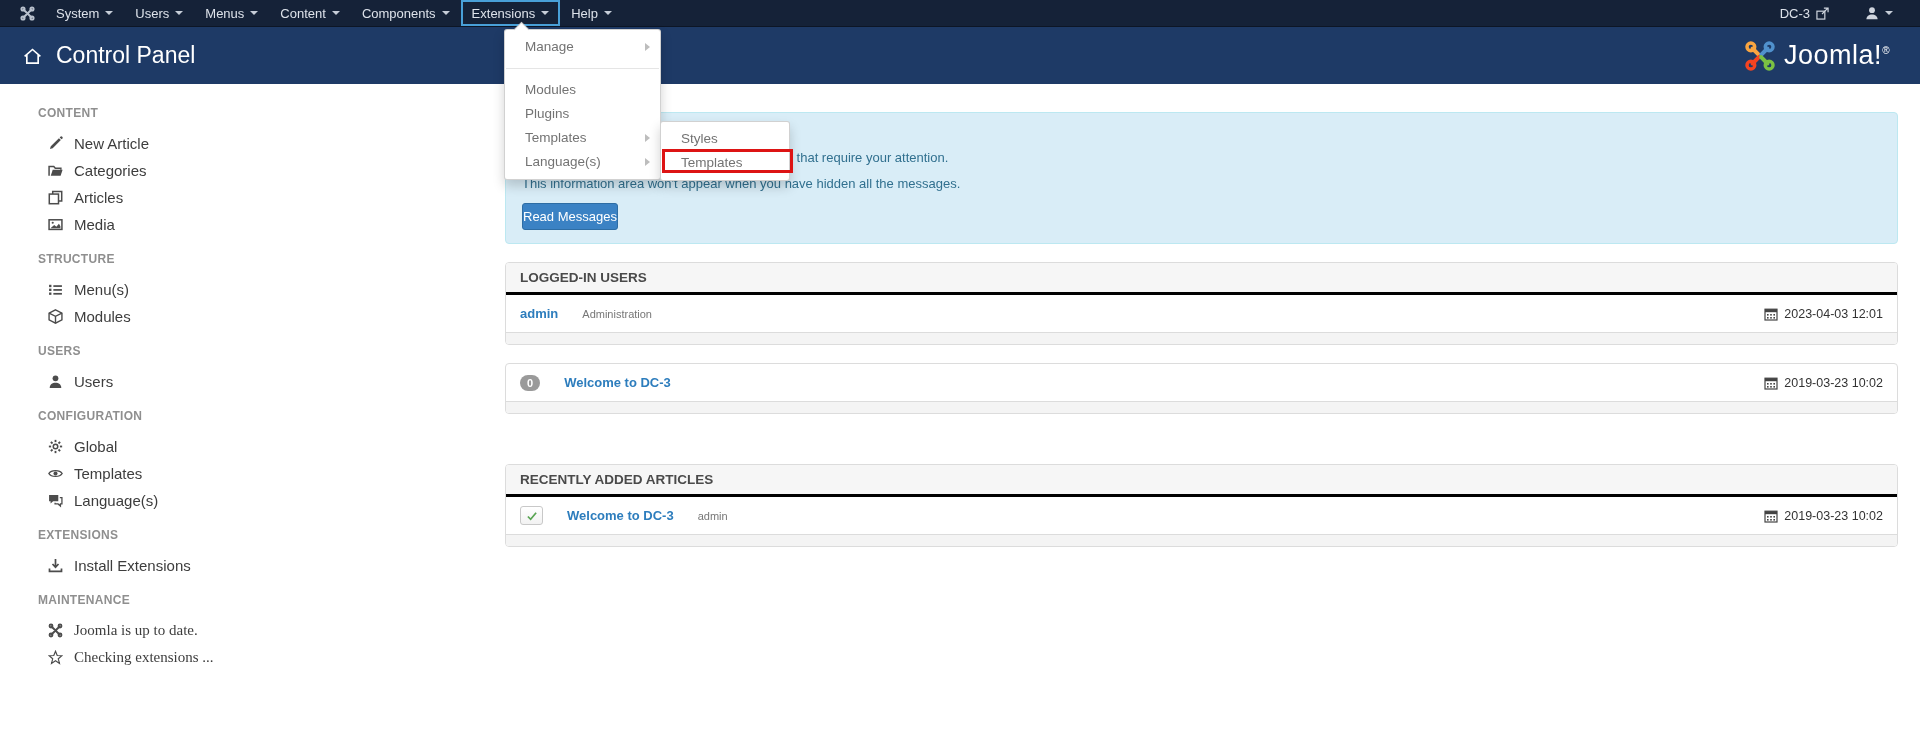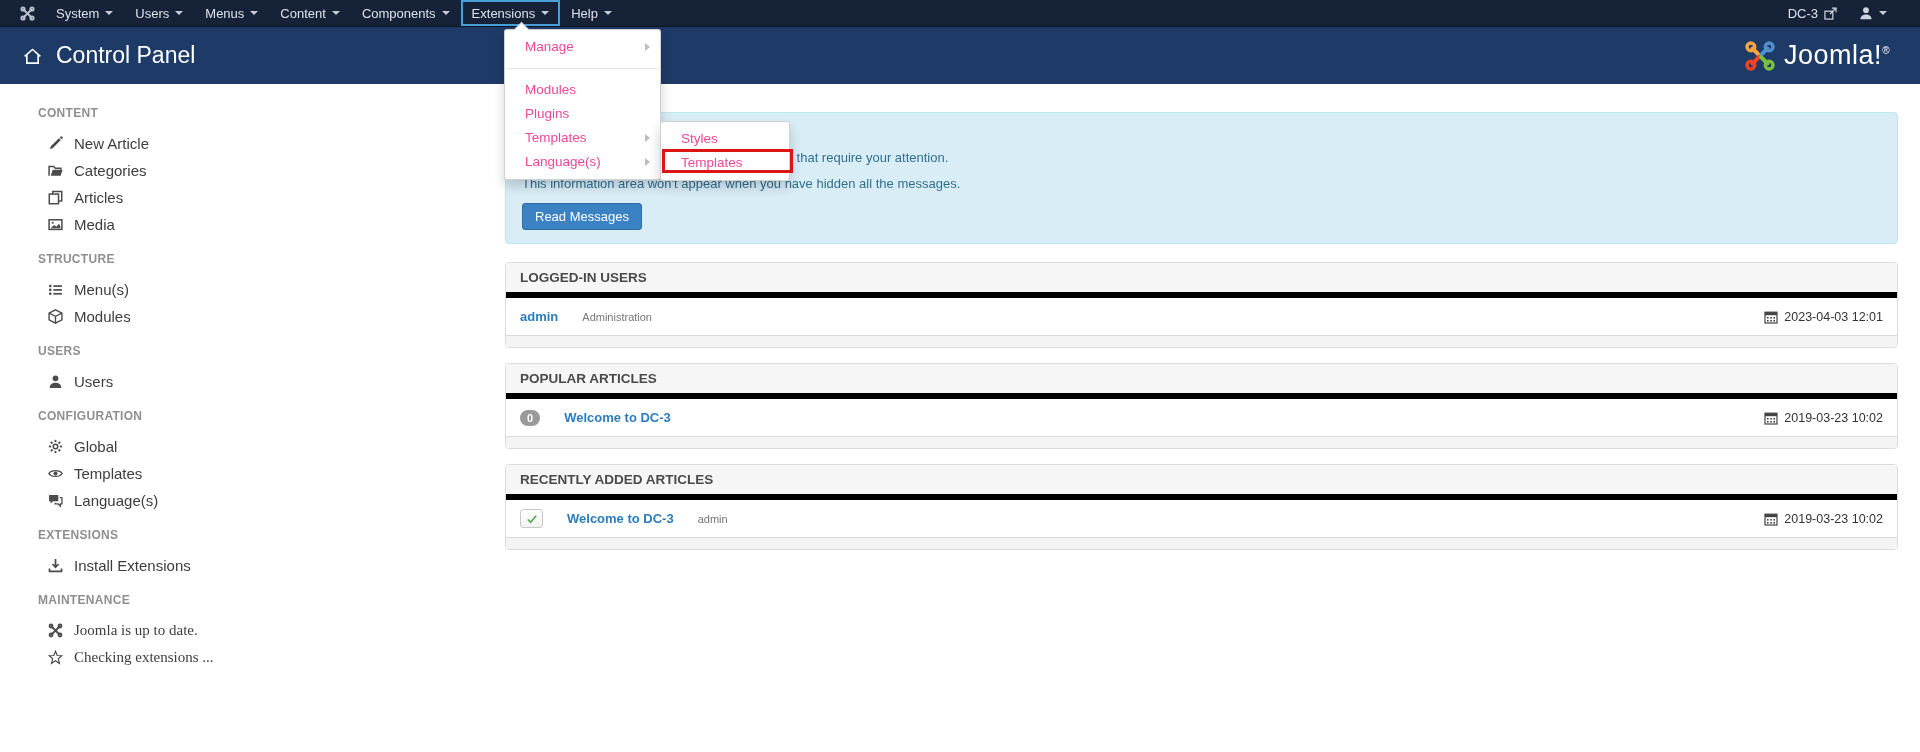--- a/index.html
+++ b/index.html
@@ -11,21 +11,21 @@
   .topbar { position:absolute; left:0; top:0; width:1920px; height:27px;
             background:#152238; display:flex; align-items:center; justify-content:space-between;
             border-bottom:1px solid #0d1626; z-index:60; }
   .topbar-left, .topbar-right { display:flex; align-items:center; height:100%; }
   .tb-brand { display:flex; align-items:center; padding:0 10px 0 20px; height:100%; }
   .tb-item { display:flex; align-items:center; gap:6px; padding:0 11px; height:100%;
              color:#dde2ea; font-size:13px; cursor:pointer; white-space:nowrap; }
   .tb-item.active { border:2px solid #49a0d8; padding:0 9px; }
   .caret-down { width:0; height:0; border-left:4px solid transparent; border-right:4px solid transparent;
                 border-top:4px solid #c6cdd8; display:inline-block; }
-  .topbar-right { padding-right:22px; }
+  .topbar-right { padding-right:16px; gap:14px; }
 
   
   .header { position:absolute; left:0; top:27px; width:1920px; height:57px; background:#1e3a66;
             display:flex; align-items:center; justify-content:space-between; padding:0 22px; z-index:5; }
   .header-left { display:flex; align-items:center; gap:13px; }
   .page-title { color:#fff; font-size:23px; font-weight:400; }
   .logo-wrap { display:flex; align-items:center; gap:8px; padding-right:8px; }
   .logo-text { color:#fff; font-size:27px; letter-spacing:.5px; }
   .logo-text sup { font-size:10px; }
 
@@ -40,26 +40,26 @@
   .side-item.static { cursor:default;font-family:Liberation Serif, serif; }
 
   
   .main { position:absolute; left:505px; right:22px; top:84px; bottom:0; }
 
   .notice { position:absolute; left:0; right:0; top:28px; background:#d9edf7;
             border:1px solid #bce8f1; border-radius:4px; padding:10px 16px 13px 16px; color:#31708f; }
   .notice h3 { font-size:14px; font-weight:bold; margin-bottom:9px; line-height:17px; }
   .notice p { font-size:13px; line-height:17px; margin-bottom:9px; }
   .btn-primary { display:inline-block; background:#3b82c4; border:1px solid #2e6da4; color:#fff;
-                 font-size:13px; font-family:"Liberation Sans",sans-serif; padding:5px 12px;
+                 font-size:13px; font-family:"Liberation Sans",sans-serif; padding:5px 0;
                  border-radius:3px; cursor:pointer; margin-top:2px; }
 
   .panel { position:absolute; left:0; right:0; border:1px solid #dcdcdc; border-radius:4px;
            background:#fff; overflow:hidden; }
-  .panel-header { background:#f6f6f6; border-bottom:6px solid #000000; padding:7px 14px;
+  .panel-header { background:#f6f6f6; border-bottom:3px solid #000000; padding:7px 14px;
                   font-size:13.5px; font-weight:bold; color:#4a4a4a; }
   .panel-row { display:flex; align-items:center; justify-content:space-between; padding:9px 14px;
                min-height:37px; }
   .panel-footer { height:12px; background:#f4f4f4; border-top:1px solid #dcdcdc; }
   .row-left { display:flex; align-items:center; gap:24px; }
   .row-link { color:#2d7dbd; font-weight:bold; font-size:13px; text-decoration:none; cursor:pointer; }
   .row-sub { color:#777; font-size:11px; }
   .badge { background:#9a9a9a; color:#fff; font-size:11px; font-weight:bold; padding:2px 7px;
            border-radius:9px; line-height:12px; }
   .check-btn { width:23px; height:19px; background:linear-gradient(#fff,#f2f2f2); border:1px solid #c8c8c8;
@@ -71,21 +71,21 @@
   .panel-3 { top:380px; }
 
   
   .dropdown { position:absolute; left:504px; top:29px; width:157px; background:#fff;
               border:1px solid rgba(0,0,0,.18); border-radius:3px; box-shadow:0 6px 12px rgba(0,0,0,.18);
               padding:5px 0; z-index:100; }
   .dd-caret { position:absolute; top:-6px; left:11px; width:11px; height:11px; background:#fff;
               border-left:1px solid rgba(0,0,0,.2); border-top:1px solid rgba(0,0,0,.2);
               transform:rotate(45deg); }
   .dd-item { position:relative; height:24px; line-height:24px; padding:0 20px; font-size:13.5px;
-             color:#ec4899; cursor:pointer; white-space:nowrap; }
+             color:#737373; cursor:pointer; white-space:nowrap; }
   .dd-divider { height:1px; background:#e5e5e5; margin:9px 1px; }
   .arrow-right { position:absolute; right:10px; top:8px; width:0; height:0;
                  border-top:4px solid transparent; border-bottom:4px solid transparent;
                  border-left:5px solid #bdbdbd; }
   .submenu { position:absolute; left:660px; top:121px; width:130px; background:#fff;
              border:1px solid rgba(0,0,0,.18); border-radius:3px; box-shadow:0 6px 12px rgba(0,0,0,.18);
              padding:5px 0; z-index:110; }
   .red-box { position:absolute; left:1px; right:-4px; top:27px; height:24px;
              border:3px solid #dd1414; z-index:5; pointer-events:none; }
 
@@ -365,21 +365,20 @@
                 <rect x="9.4" y="10" width="1.6" height="1.6"></rect>
               </g>
             </svg>
           <span>2023-04-03 12:01</span>
         </div>
       </div>
       <div class="panel-footer"></div>
     </div>
 
     <div class="panel panel-2">
-      <div class="panel-header">POPULAR ARTICLES</div>
       <div class="panel-row">
         <div class="row-left">
           <span class="badge">0</span>
           <span class="row-link">Welcome to DC-3</span>
         </div>
         <div class="date-group">
           <svg width="14" height="14" viewBox="0 0 14 14">
               <rect x="1" y="2.2" width="12" height="10.8" fill="none" stroke="#444" stroke-width="1.2"></rect>
               <rect x="1" y="2.2" width="12" height="3" fill="#444"></rect>
               <g fill="#444">

